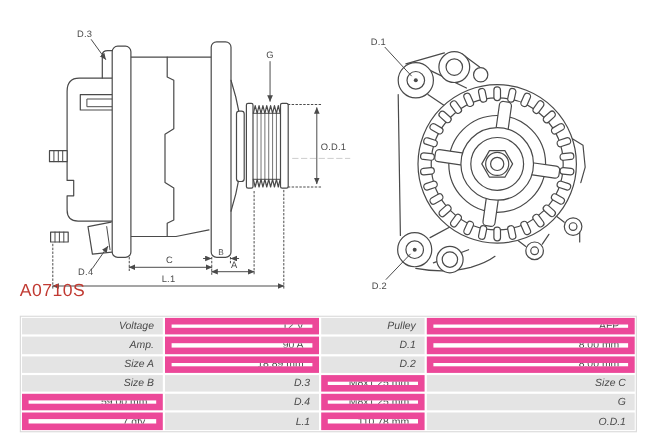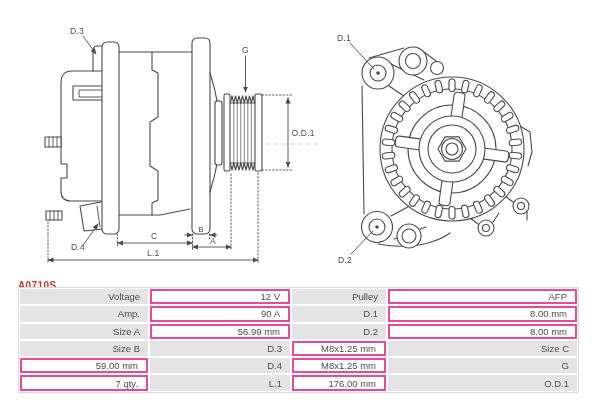--- a/index.html
+++ b/index.html
@@ -2,31 +2,31 @@
 <html><head>
 <meta charset="utf-8">
 <style>
   html,body{margin:0;padding:0;background:#fff;}
   .screen{position:relative;width:600px;height:400px;background:#fff;
           font-family:"Liberation Sans",sans-serif;overflow:hidden;margin-top:16px;}
   .drawing-svg{position:absolute;left:0;top:0;}
   .drawing-svg text{font-family:"Liberation Sans",sans-serif;font-size:8.5px;
           fill:#4a4a4a;letter-spacing:.2px;}
   .drawing-svg text.small{font-size:7.5px;}
-  .part-title{position:absolute;left:18px;top:264px;font-size:10px;
-          font-weight:bold;color:#c13a32;letter-spacing:.4px;}
+  .part-title{position:absolute;left:18px;top:240px;font-size:16px;
+          font-weight:normal;color:#c13a32;letter-spacing:.4px;}
   .spec{position:absolute;left:18px;top:271px;display:grid;
           grid-template-columns:128px 140px 94px 189px;
           grid-auto-rows:15.3px;gap:2px;background:#fff;
           border:1px solid #d9d9d9;padding:1px;}
   .cell{display:flex;align-items:center;justify-content:flex-end;
           padding-right:8px;font-size:9.5px;color:#4a4a4a;
           white-space:nowrap;overflow:hidden;box-sizing:border-box;}
-  .lbl{background:#e4e4e4;}
-  .val{background:#fff;border:2px solid #ec4899;}
+  .lbl{background:#e4e4e4;font-style:italic;}
+  .val{background:#fff;border:6px solid #ec4899;}
 </style>
 </head>
 <body>
 
 <div class="screen">
 
   <svg class="drawing-svg" width="600" height="256" viewBox="0 0 600 256">
     <defs>
       <marker id="arr" markerWidth="8" markerHeight="8" refX="5.5" refY="2.6" orient="auto-start-reverse" markerUnits="userSpaceOnUse">
         <path d="M0,0 L6,2.6 L0,5.2 Z" fill="#4a4a4a"></path>
@@ -222,33 +222,33 @@
     <div class="cell val">12 V</div>
     <div class="cell lbl">Pulley</div>
     <div class="cell val">AFP</div>
 
     <div class="cell lbl">Amp.</div>
     <div class="cell val">90 A</div>
     <div class="cell lbl">D.1</div>
     <div class="cell val">8.00 mm</div>
 
     <div class="cell lbl">Size A</div>
-    <div class="cell val">56.99 mm</div>
+    <div class="cell val">18.89 mm</div>
     <div class="cell lbl">D.2</div>
     <div class="cell val">8.00 mm</div>
 
     <div class="cell lbl">Size B</div>
     <div class="cell lbl">D.3</div>
     <div class="cell val">M8x1.25 mm</div>
 
     <div class="cell lbl">Size C</div>
     <div class="cell val">59.00 mm</div>
     <div class="cell lbl">D.4</div>
     <div class="cell val">M8x1.25 mm</div>
 
     <div class="cell lbl">G</div>
     <div class="cell val">7 qty.</div>
     <div class="cell lbl">L.1</div>
-    <div class="cell val">176.00 mm</div>
+    <div class="cell val">110.78 mm</div>
 
     <div class="cell lbl">O.D.1</div>
   </div>
 </div>
 
 </body></html>

